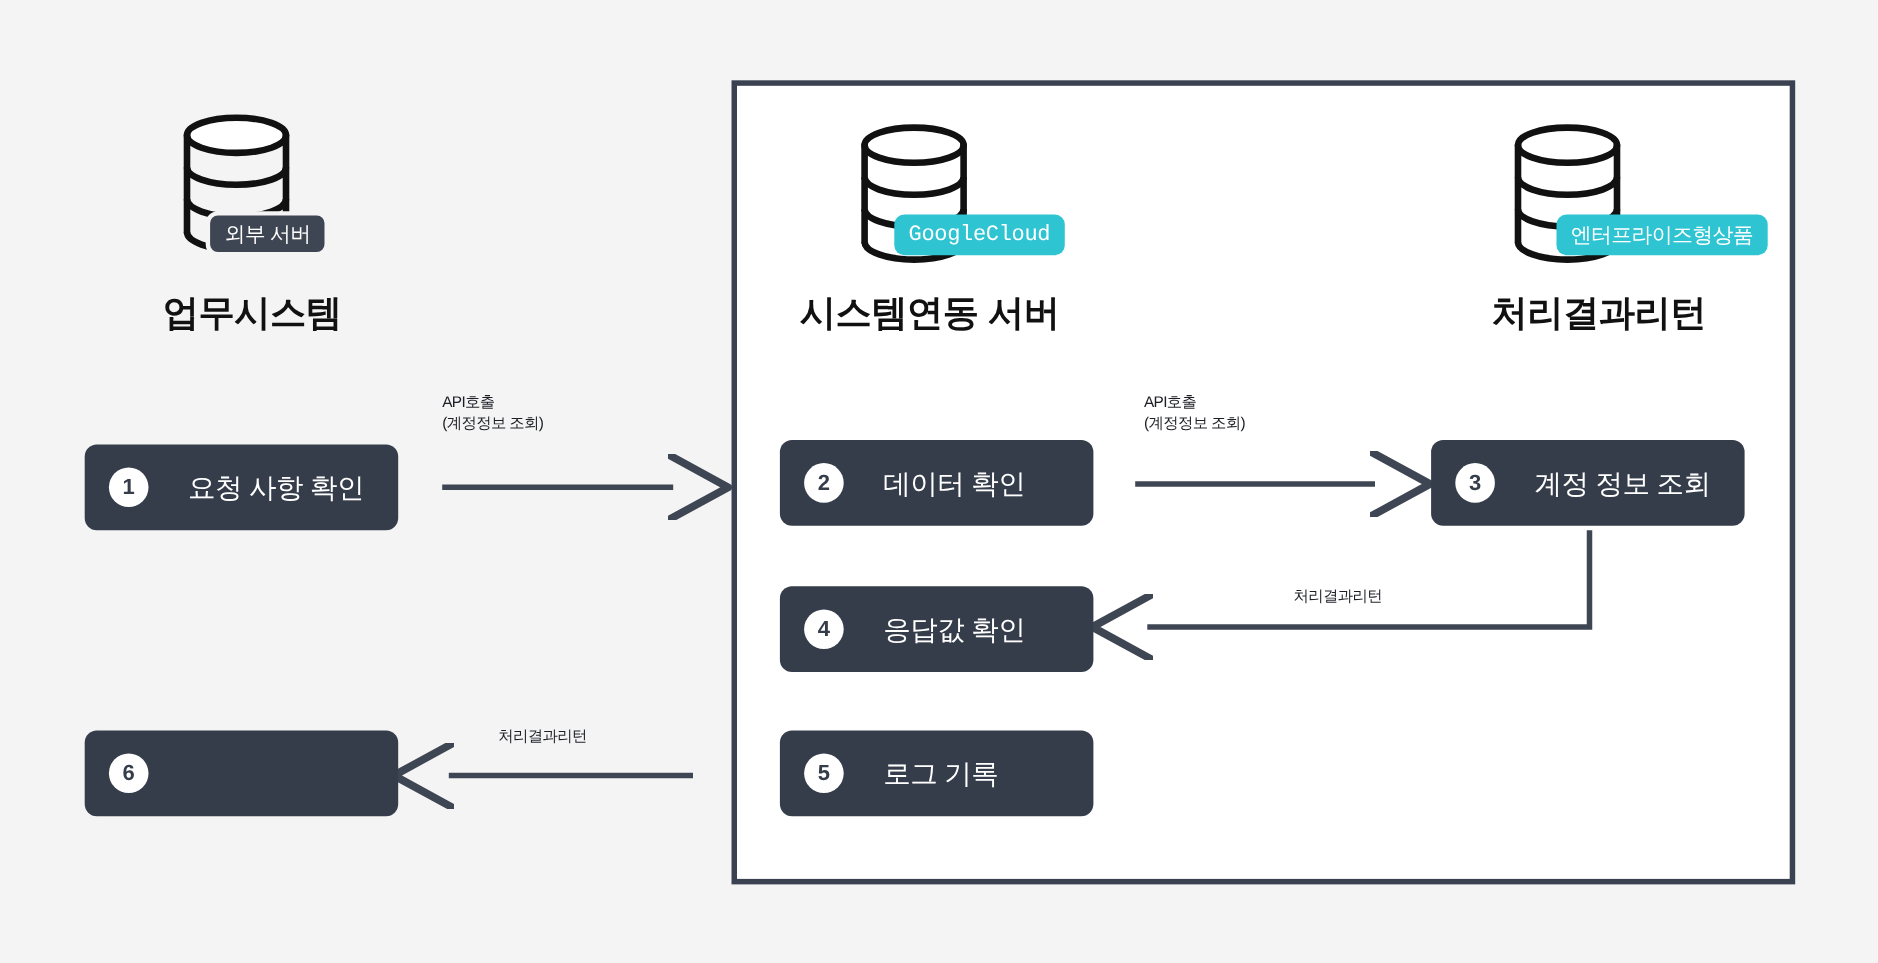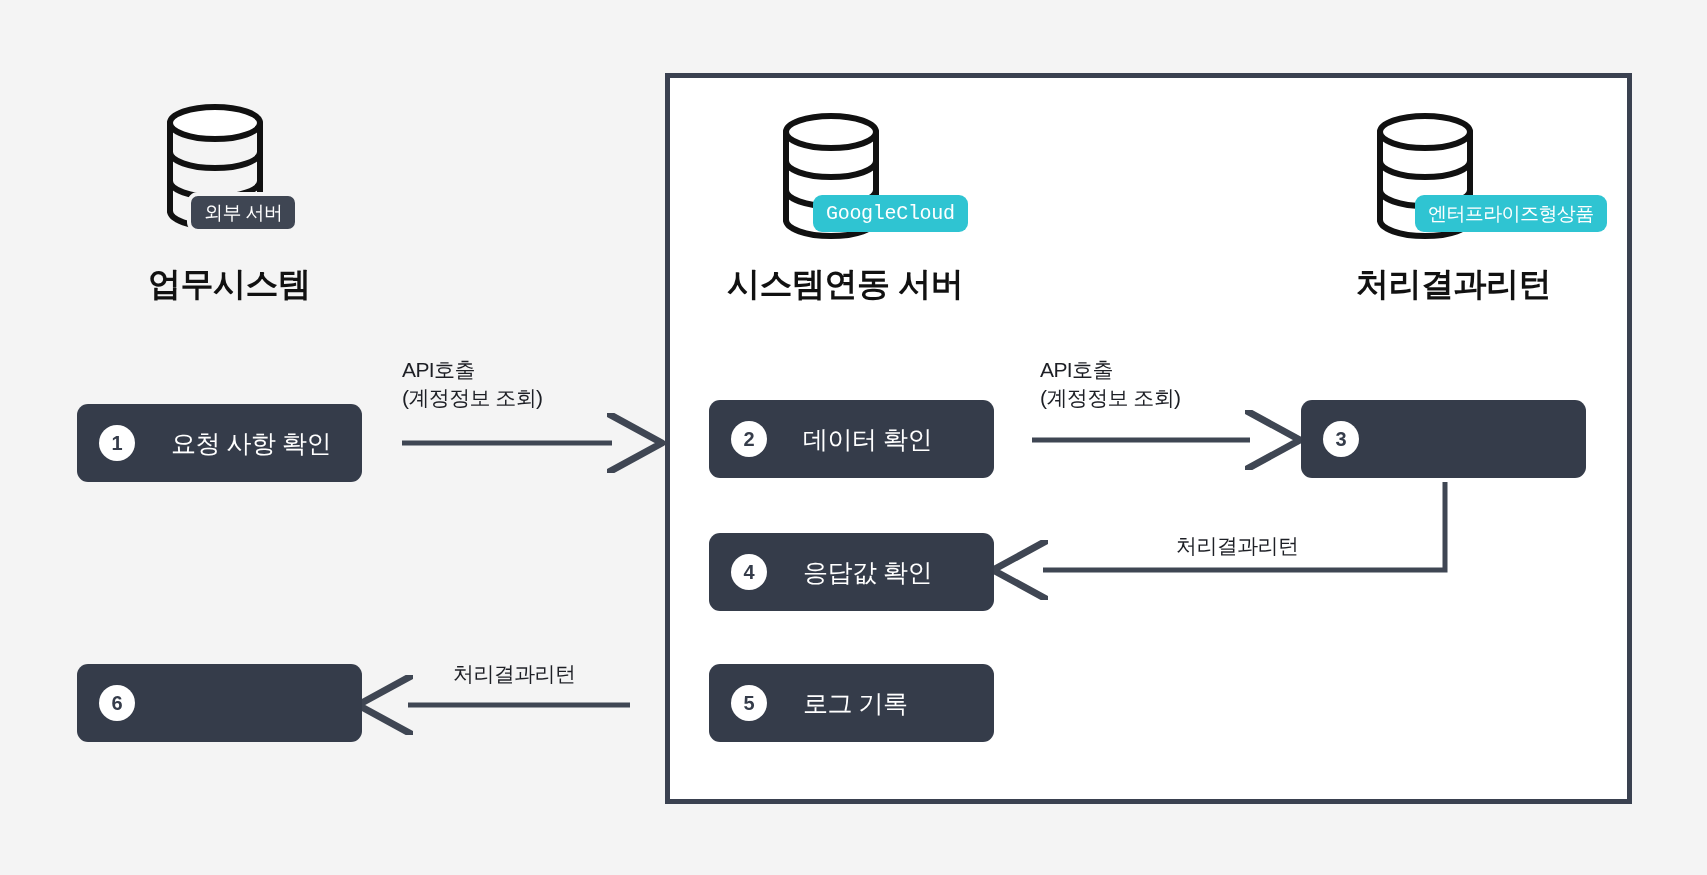--- a/index.html
+++ b/index.html
@@ -99,21 +99,21 @@
     margin-left: 36px;
     font-size: 25px;
     letter-spacing: -0.5px;
     white-space: nowrap;
     padding-right: 24px;
   }
 
   
   .conn-label {
     position: absolute;
-    font-size: 21px;
+    font-size: 14px;
     color: #1d1f25;
     line-height: 1.35;
     letter-spacing: -0.6px;
     white-space: pre-line;
   }
 
   
   #wires {
     position: absolute;
     left: 0; top: 0;
@@ -203,20 +203,21 @@
     <div class="step-label">요청 사항 확인</div>
   </div>
 
   <div class="step" style="left:709px; top:400px; width:285px;">
     <div class="step-num">2</div>
     <div class="step-label">데이터 확인</div>
   </div>
 
   <div class="step" style="left:1301px; top:400px; width:285px;">
     <div class="step-num">3</div>
+    <div class="step-label">계정 정보 조회</div>
   </div>
 
   <div class="step" style="left:709px; top:533px; width:285px;">
     <div class="step-num">4</div>
     <div class="step-label">응답값 확인</div>
   </div>
 
   <div class="step" style="left:709px; top:664px; width:285px;">
     <div class="step-num">5</div>
     <div class="step-label">로그 기록</div>

